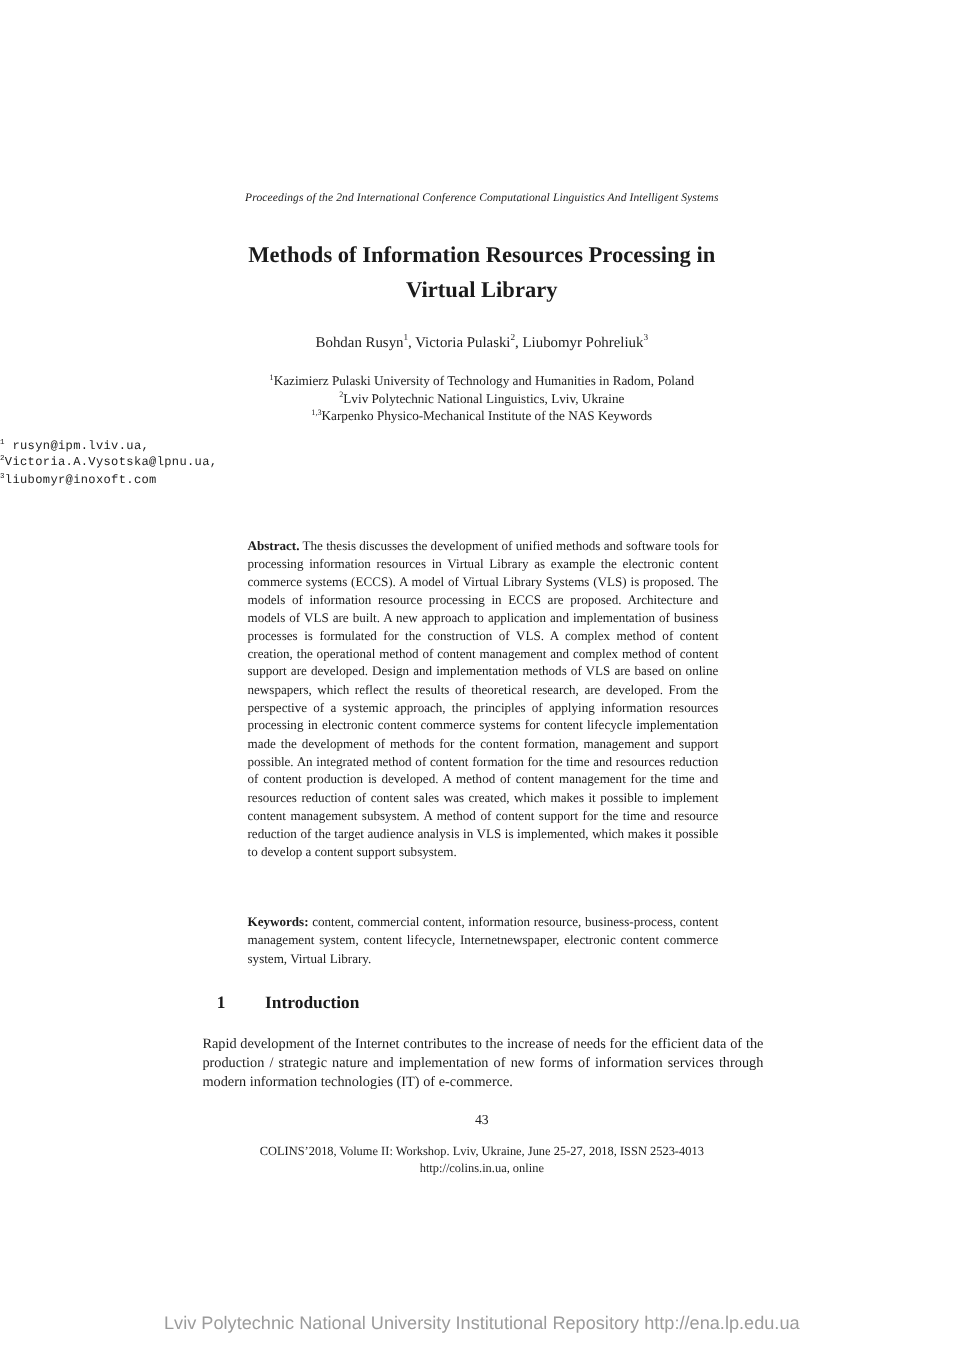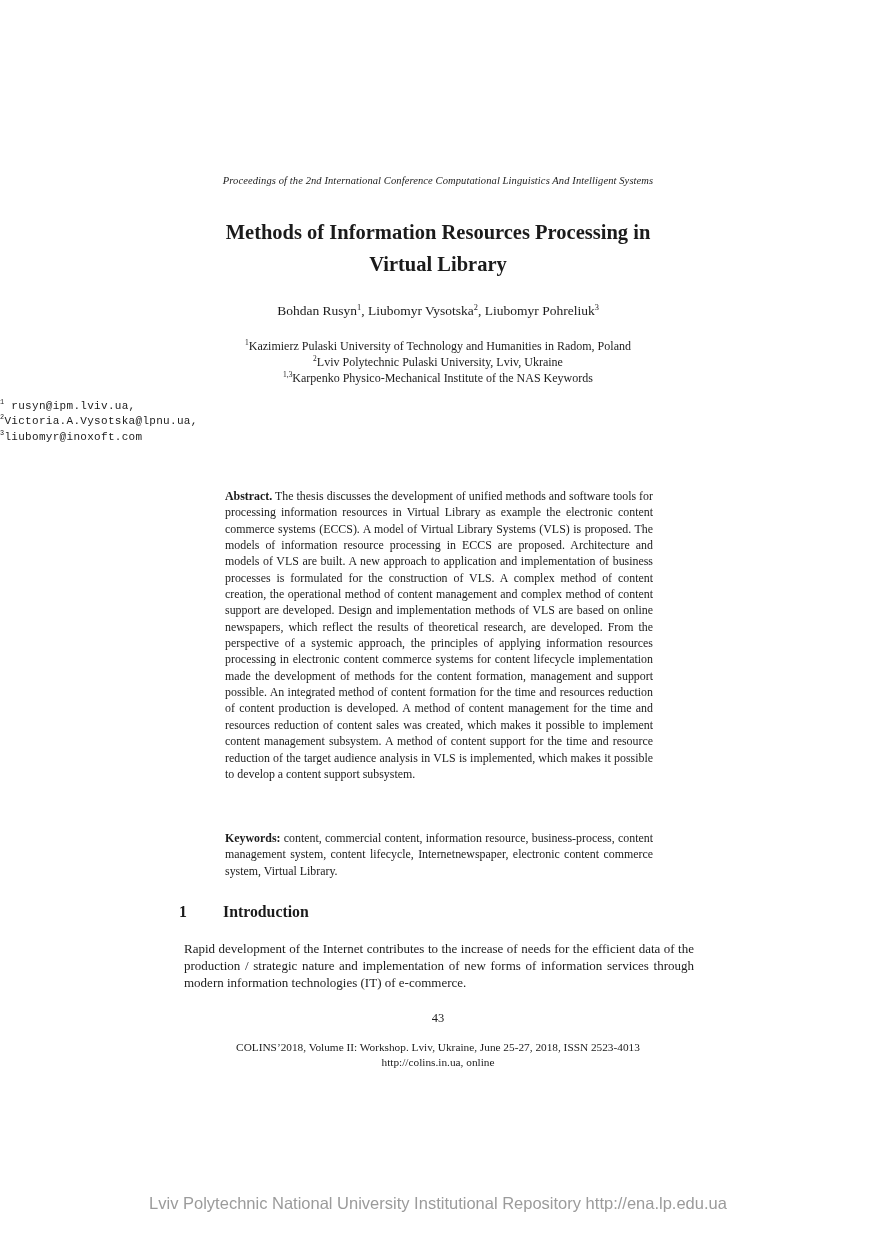--- a/index.html
+++ b/index.html
@@ -85,21 +85,21 @@
     left: 225px;
     width: 428px;
     margin: 0;
     font-size: 11.9px;
     line-height: 16.35px;
     text-align: justify;
   }
   .section-heading {
     position: absolute;
     top: 903px;
-    left: 179px;
+    left: 197px;
     margin: 0;
     font-size: 15.8px;
     font-weight: bold;
   }
   .section-heading .sec-num {
     display: inline-block;
     width: 44px;
   }
   .intro-paragraph {
     position: absolute;
@@ -145,26 +145,26 @@
 <div class="page">
 
   <div class="running-head">Proceedings of the 2nd International Conference Computational Linguistics And Intelligent Systems</div>
 
   <h1 class="title">
     <span>Methods of Information Resources Processing in</span><br>
     <span>Virtual Library</span>
   </h1>
 
   <div class="authors">
-    <span><span>Bohdan Rusyn</span><sup>1</sup><span>, </span></span><span><span>Liubomyr Vysotska</span><sup>2</sup><span>, </span></span><span><span>Liubomyr Pohreliuk</span><sup>3</sup><span></span></span>
+    <span><span>Bohdan Rusyn</span><sup>1</sup><span>, </span></span><span><span>Victoria Pulaski</span><sup>2</sup><span>, </span></span><span><span>Liubomyr Pohreliuk</span><sup>3</sup><span></span></span>
   </div>
 
   <div class="affiliations">
     <div><sup>1</sup><span>Kazimierz Pulaski University of Technology and Humanities in Radom, Poland</span></div>
-    <div><sup>2</sup><span>Lviv Polytechnic Pulaski University, Lviv, Ukraine</span></div>
+    <div><sup>2</sup><span>Lviv Polytechnic National Linguistics, Lviv, Ukraine</span></div>
     <div><sup>1,3</sup><span>Karpenko Physico-Mechanical Institute of the NAS Keywords</span></div>
   </div>
 
   <div class="emails">
     <div><sup>1</sup><span> rusyn@ipm.lviv.ua,</span></div>
     <div><sup>2</sup><span>Victoria.A.Vysotska@lpnu.ua,</span></div>
     <div><sup>3</sup><span>liubomyr@inoxoft.com</span></div>
   </div>
 
   <p class="abstract-block"><b>Abstract.</b><span> The thesis discusses the development of unified methods and software tools for processing information resources in Virtual Library as example the electronic content commerce systems (ECCS). A model of Virtual Library Systems (VLS) is proposed. The models of information resource processing in ECCS are proposed. Architecture and models of VLS are built. A new approach to application and implementation of business processes is formulated for the construction of VLS. A complex method of content creation, the operational method of content management and complex method of content support are developed. Design and implementation methods of VLS are based on online newspapers, which reflect the results of theoretical research, are developed. From the perspective of a systemic approach, the principles of applying information resources processing in electronic content commerce systems for content lifecycle implementation made the development of methods for the content formation, management and support possible. An integrated method of content formation for the time and resources reduction of content production is developed. A method of content management for the time and resources reduction of content sales was created, which makes it possible to implement content management subsystem. A method of content support for the time and resource reduction of the target audience analysis in VLS is implemented, which makes it possible to develop a content support subsystem.</span></p>

